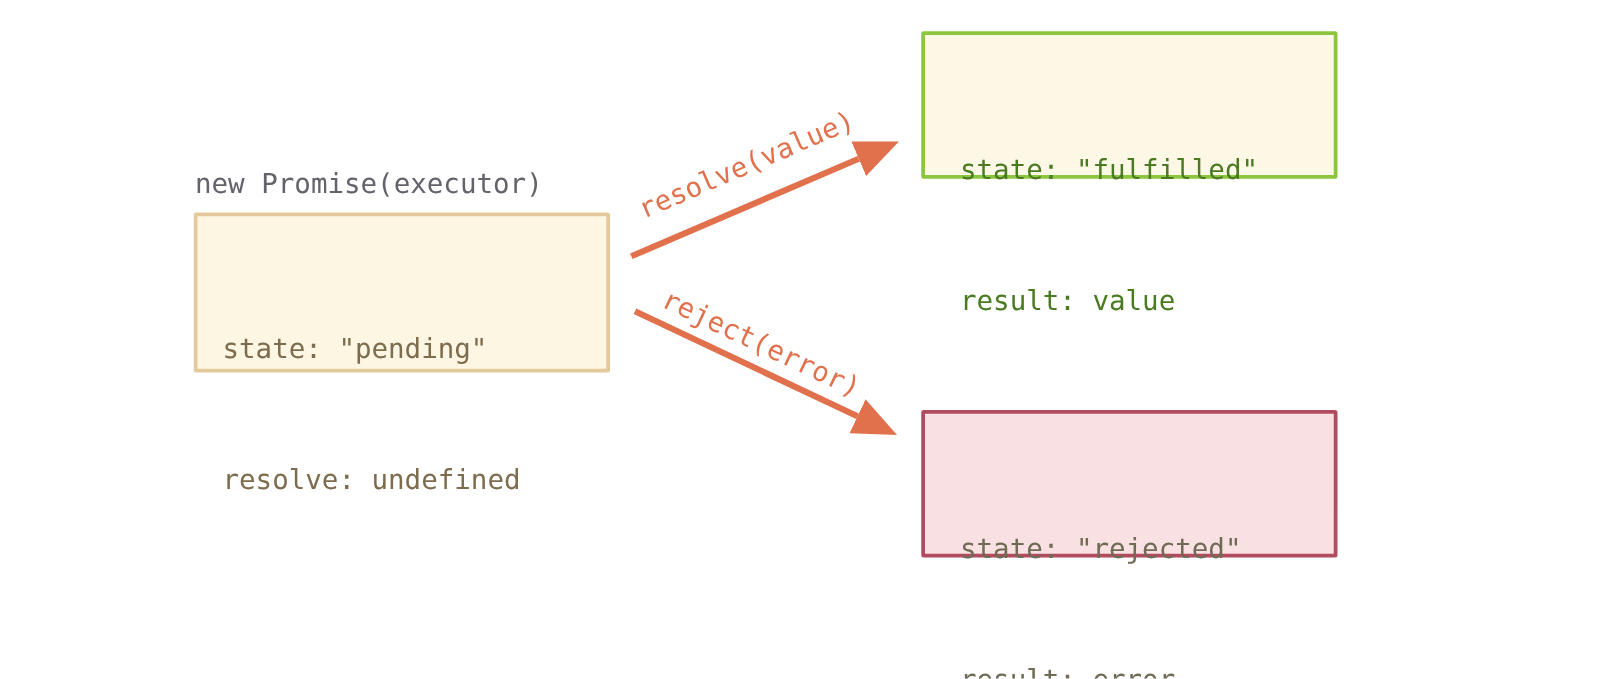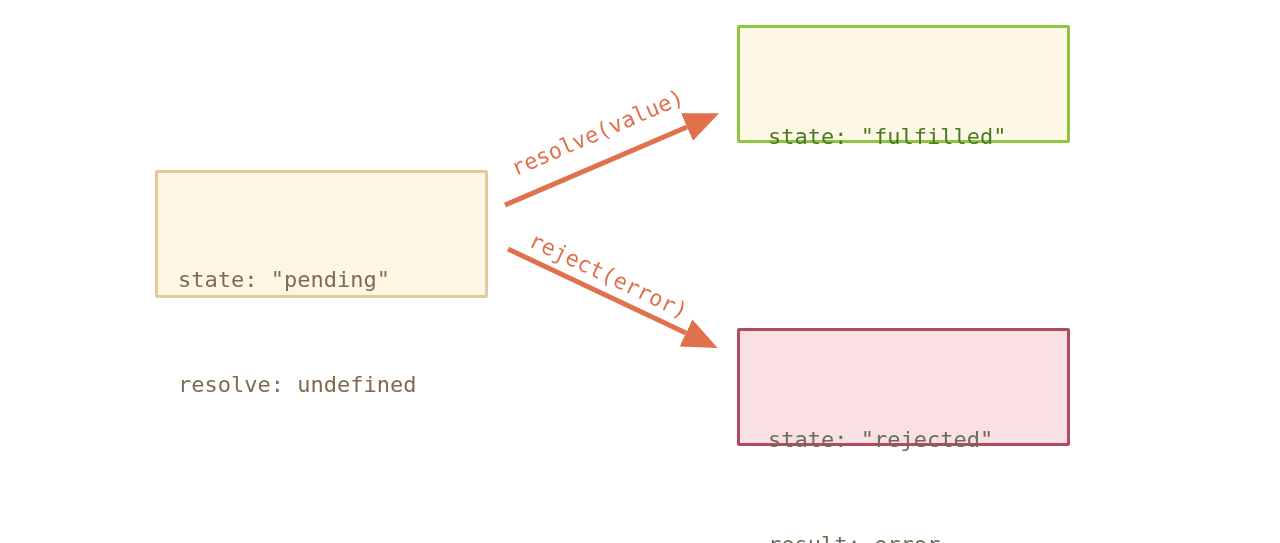--- a/index.html
+++ b/index.html
@@ -74,28 +74,30 @@
   .label-reject {
     left: 493px; top: 263px;
     transform: rotate(25.3deg);
   }
 </style>
 </head>
 <body>
 
 <div class="canvas">
 
+  <div class="creation-label">new Promise(executor)</div>
 
   <div class="state-box box-pending">
     <div class="line">state: "pending"</div>
     <div class="line">resolve: undefined</div>
   </div>
 
   <div class="state-box box-fulfilled">
     <div class="line">state: "fulfilled"</div>
+    <div class="line">result: value</div>
   </div>
 
   <div class="state-box box-rejected">
     <div class="line">state: "rejected"</div>
     <div class="line">result: error</div>
   </div>
 
   <svg class="arrows-layer" width="1280" height="543" viewBox="0 0 1280 543" xmlns="http://www.w3.org/2000/svg">
     <defs>
       <marker id="arrowhead" markerWidth="8" markerHeight="7" refX="0" refY="3" orient="auto" markerUnits="strokeWidth">

